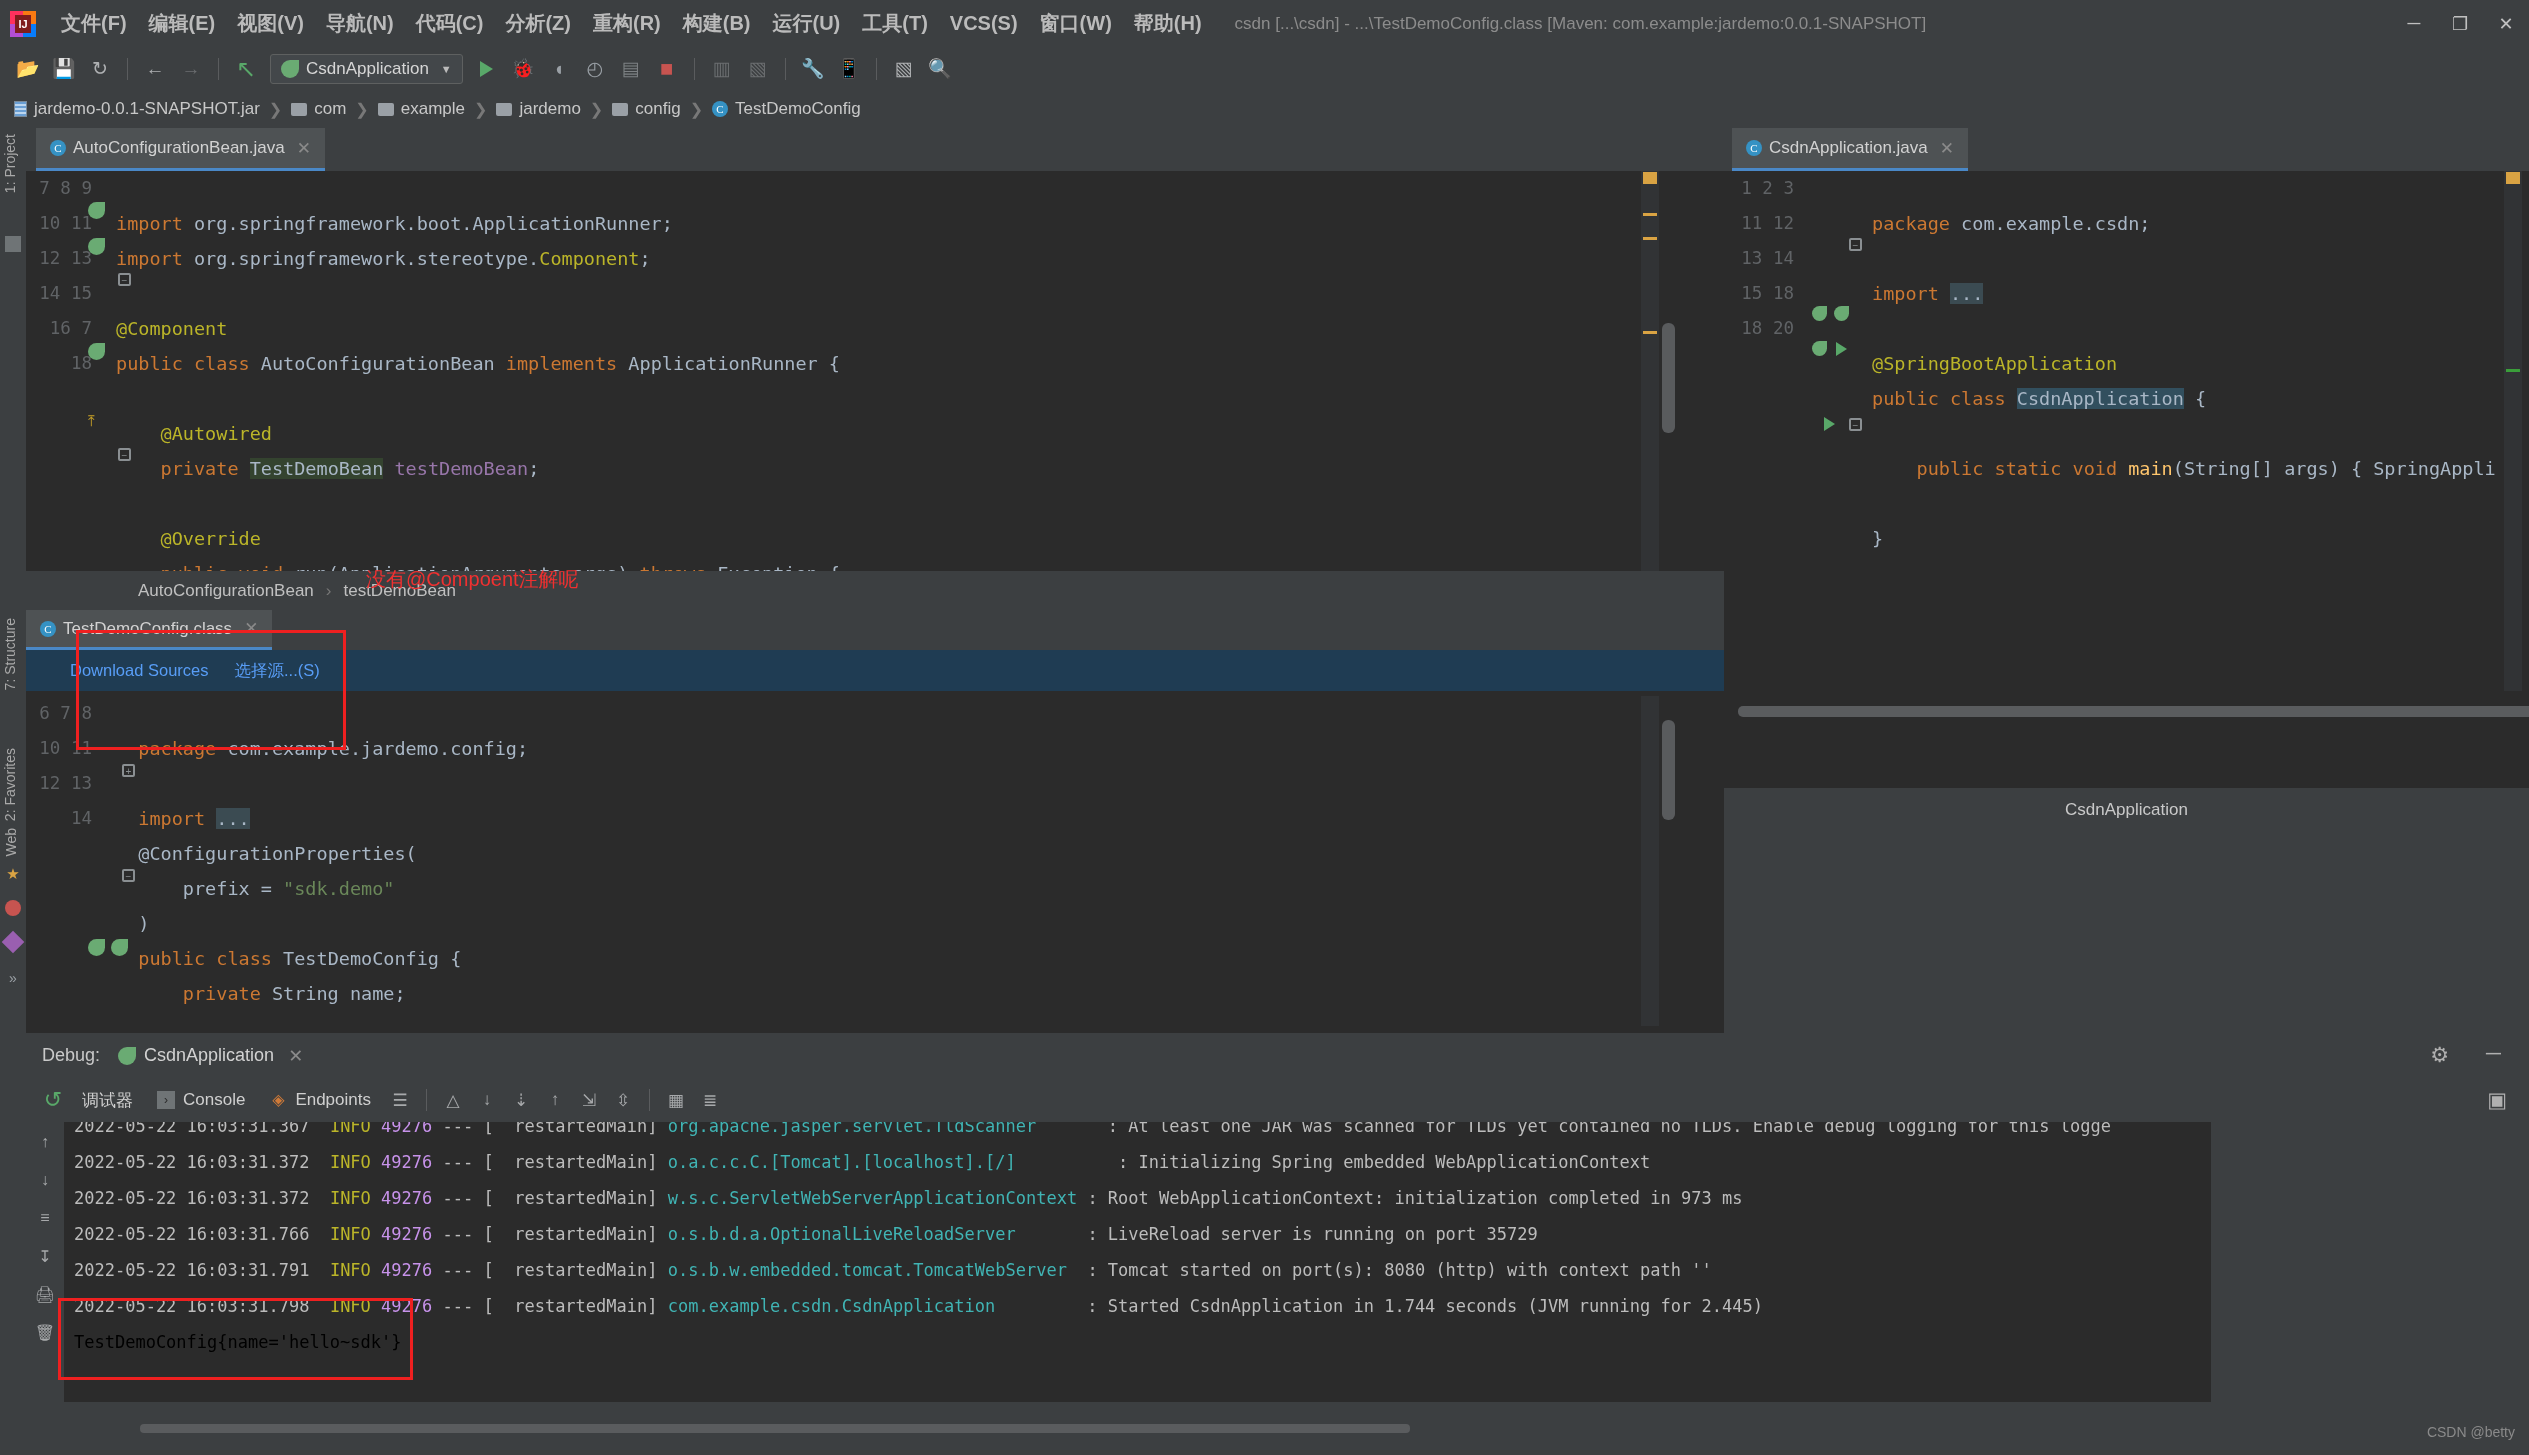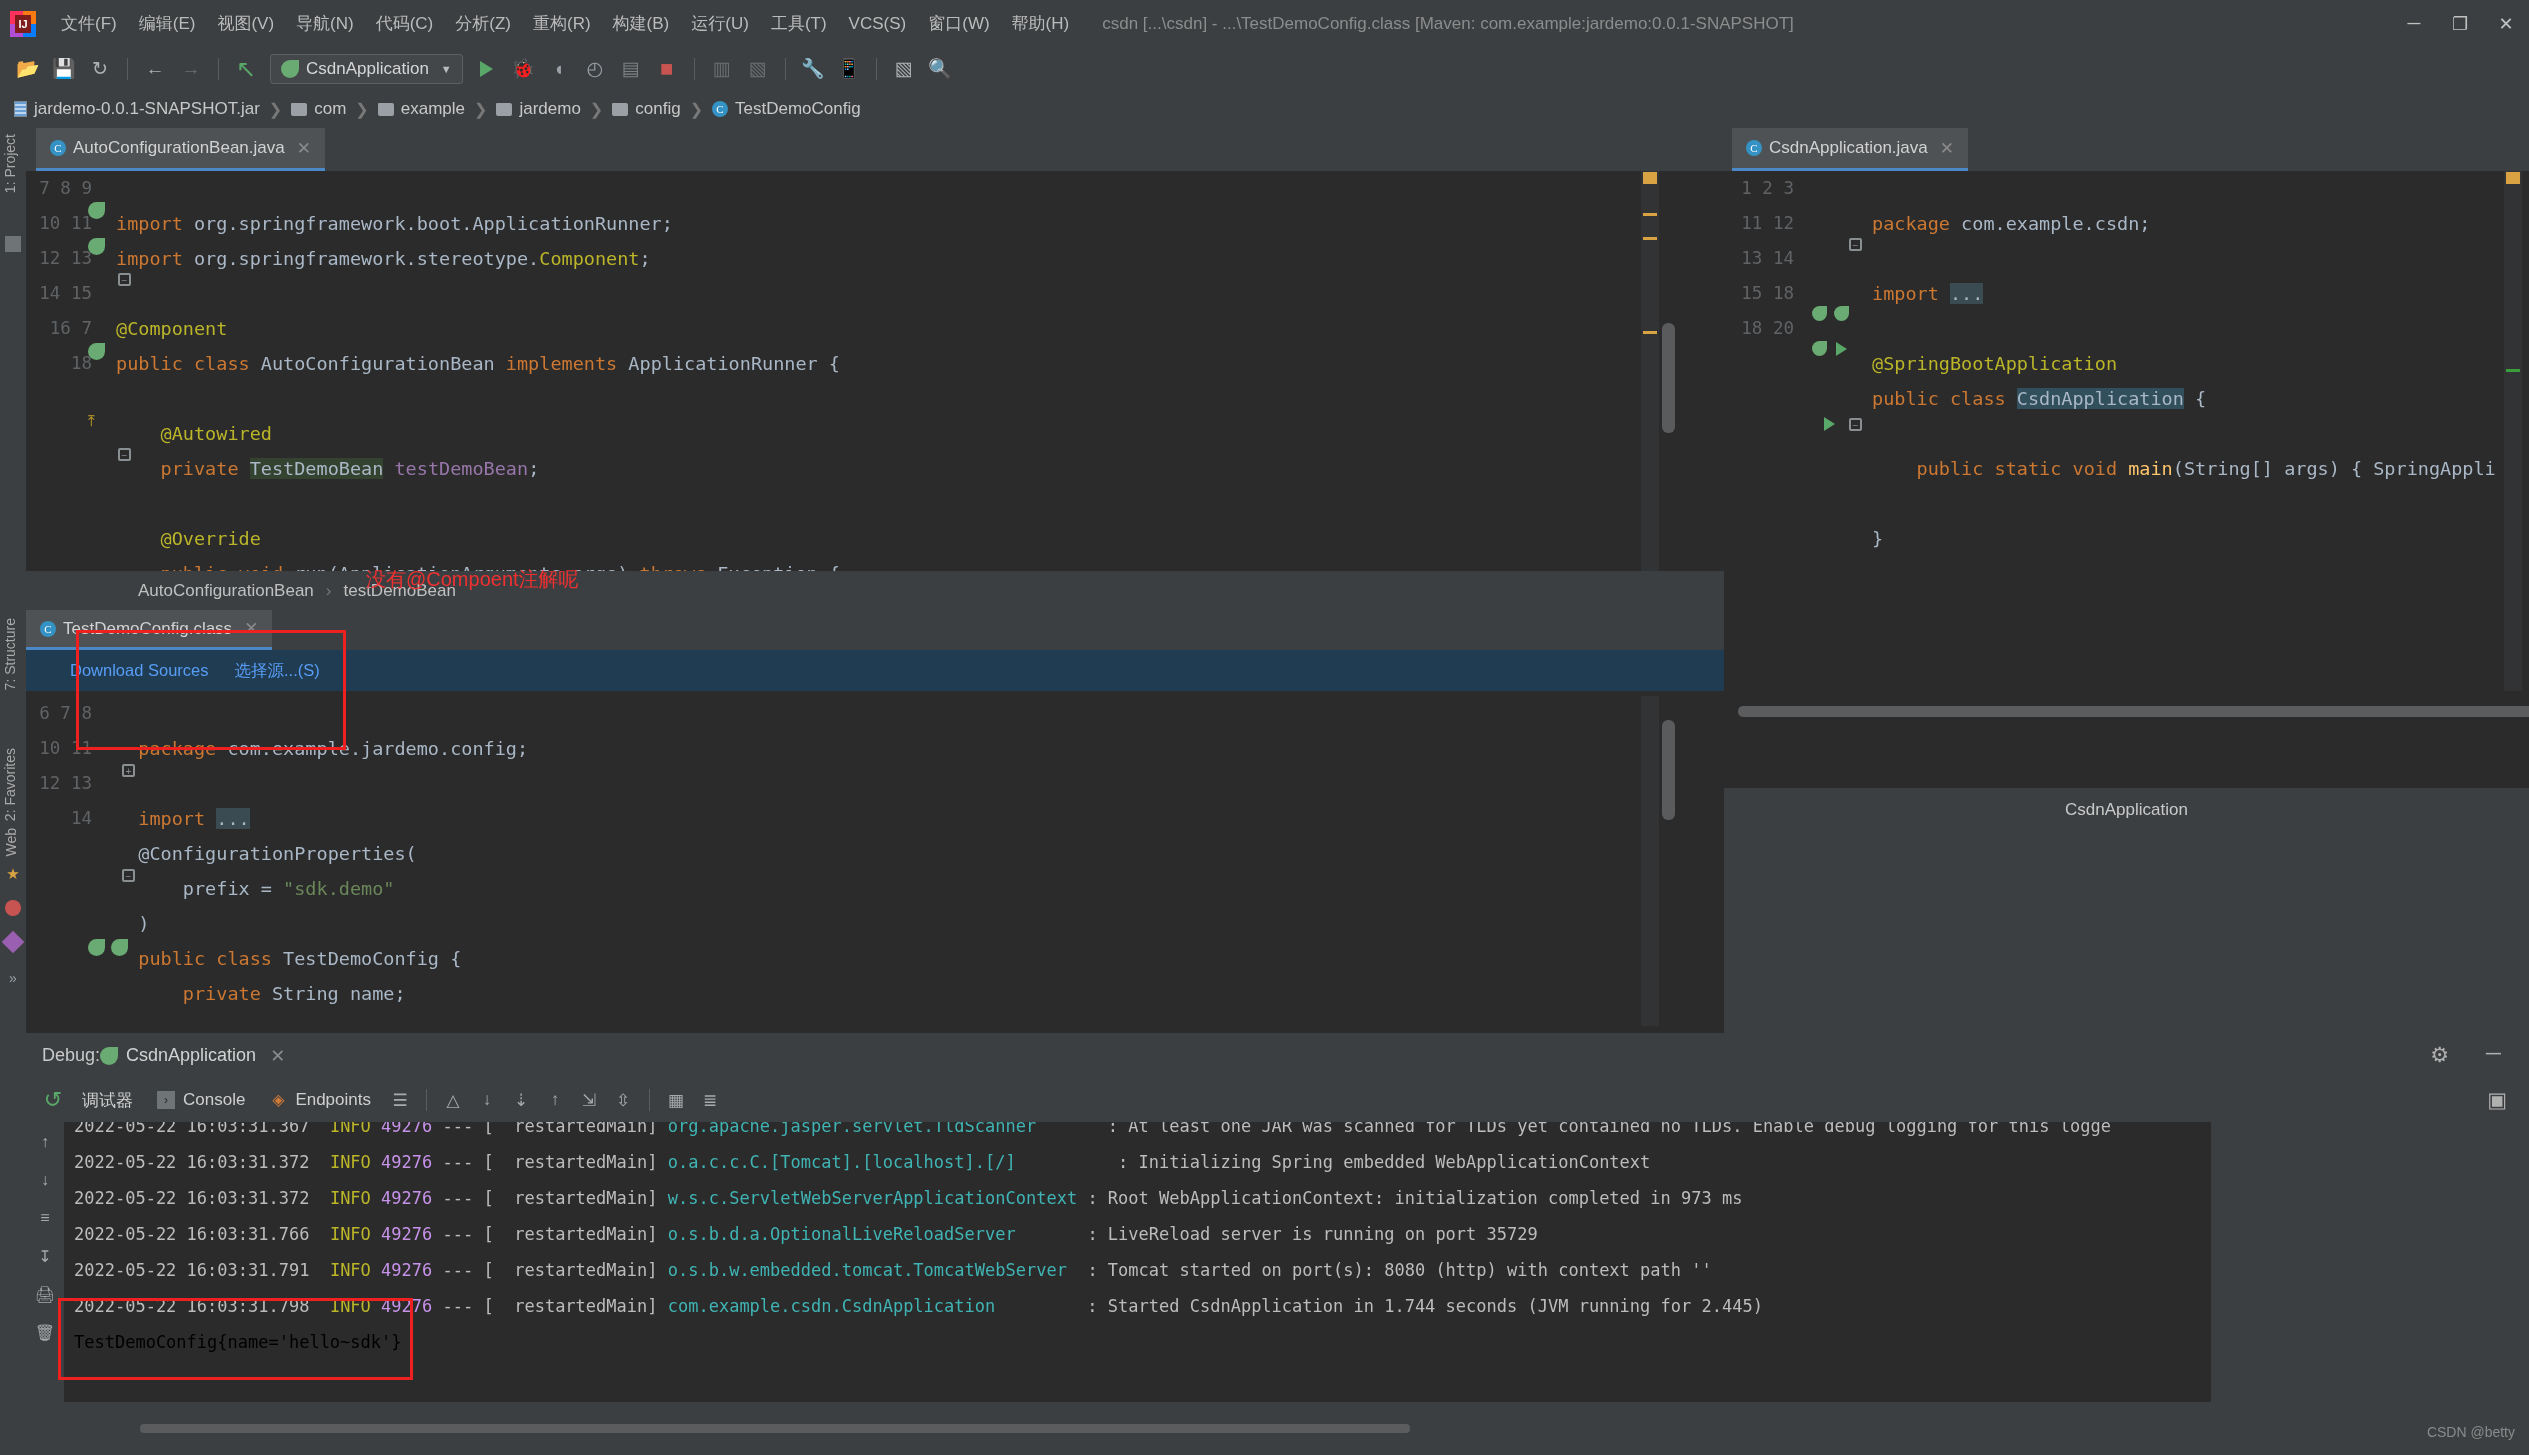--- a/index.html
+++ b/index.html
@@ -17,21 +17,21 @@
     background:#3c3f41; display:flex; align-items:center;
   }
   #ij-logo { width:26px; height:26px; margin-left:10px; margin-right:14px; position:relative; flex:none; }
   #ij-logo .q1 { position:absolute; left:0; top:0; width:13px; height:13px; background:#fe315d; }
   #ij-logo .q2 { position:absolute; right:0; top:0; width:13px; height:13px; background:#f97a12; }
   #ij-logo .q3 { position:absolute; left:0; bottom:0; width:13px; height:13px; background:#b24ed3; }
   #ij-logo .q4 { position:absolute; right:0; bottom:0; width:13px; height:13px; background:#087cfa; }
   #ij-logo .inner { position:absolute; left:5px; top:4px; right:5px; bottom:4px; background:#7f1d1d;
       color:#fff; font-size:11px; text-align:center; line-height:18px; font-weight:bold; }
   .menu-item {
-    color:#bbbbbb; font-size:17px; padding:4px 11px; white-space:nowrap; flex:none; cursor:default;
+    color:#bbbbbb; font-size:20px; padding:4px 11px; white-space:nowrap; flex:none; cursor:default;font-weight:bold;
   }
   #win-title { color:#8c8c8c; font-size:17px; margin-left:22px; white-space:nowrap; flex:1;}
   .wbtn { width:46px; height:47px; display:flex; align-items:center; justify-content:center;
           color:#c0c0c0; font-size:18px; flex:none; }
 
   
   #toolbar {
     position:absolute; left:0; top:47px; width:2529px; height:43px;
     background:#3c3f41; display:flex; align-items:center; padding-left:10px;
   }
@@ -116,21 +116,21 @@
   .redlabel { position:absolute; color:#f03030; font-size:20px; white-space:nowrap; }
 
   #ed2footer { position:absolute; left:1698px; top:660px; width:805px; height:245px; background:#3c3f41; }
   #ed2footlabel { position:absolute; left:1698px; top:672px; width:805px; text-align:center;
                   color:#c9c9c9; font-size:17px;}
 
   
   #debugpanel { position:absolute; left:26px; top:1033px; width:2503px; height:400px; background:#3c3f41;}
   #dbgheader { position:absolute; left:0; top:0; width:2503px; height:45px; display:flex;
                align-items:center; padding-left:16px; }
-  #dbgheader .lbl { color:#c9c9c9; font-size:18px; }
+  #dbgheader .lbl { color:#c9c9c9; font-size:18px; margin-right:18px; }
   .dbgtab { display:flex; align-items:center; color:#d2d2d2; font-size:18px; }
   #dbgtoolbar { position:absolute; left:0; top:45px; width:2503px; height:44px; display:flex;
                 align-items:center; padding-left:10px; background:#3c3f41;}
   .dt-ico { width:34px;height:30px; display:flex; align-items:center; justify-content:center;
             color:#a7a9ab; font-size:17px; flex:none;}
   .dt-txt { color:#cfcfcf; font-size:17px; margin:0 12px; display:flex; align-items:center; flex:none;}
   #console { position:absolute; left:38px; top:89px; width:2147px; height:280px; background:#2b2b2b;
              overflow:hidden; }
   .logline { position:absolute; left:10px; font-family:"DejaVu Sans Mono",monospace; font-size:17px;
              white-space:pre; }

